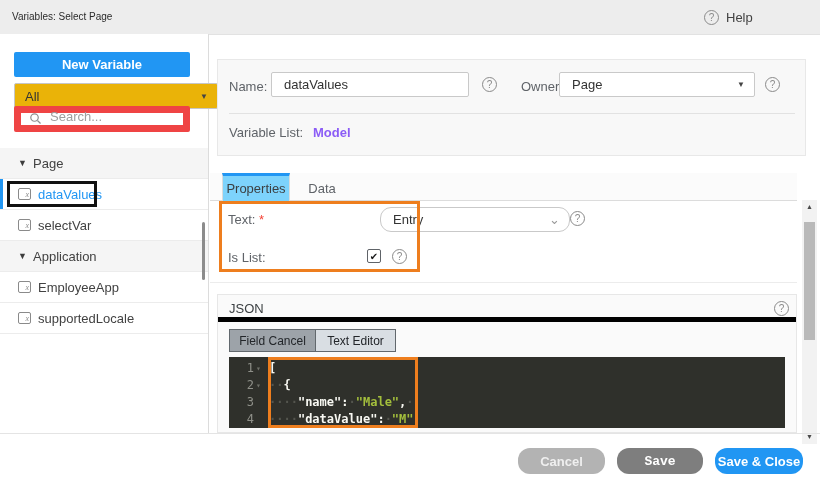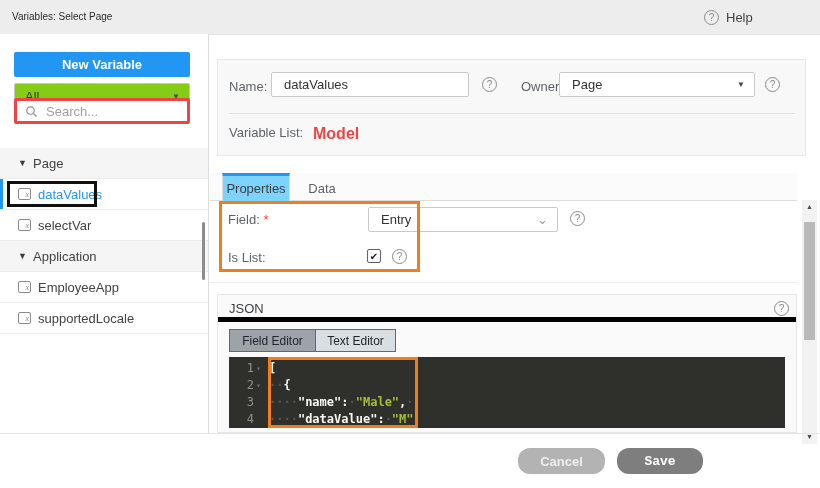--- a/index.html
+++ b/index.html
@@ -10,26 +10,26 @@
   .hdr{left:0;top:0;width:820px;height:34px;background:#EDEDED;border-bottom:1px solid #E2E2E2;}
   .hdr-title{left:12px;top:0;height:34px;line-height:34px;font-size:10px;color:#2b2b2b;}
   .help-wrap{left:704px;top:0;height:34px;display:flex;align-items:center;gap:7px;cursor:pointer;}
   .qcirc{width:15px;height:15px;border:1px solid #8a8a8a;border-radius:50%;color:#8a8a8a;
          font-size:10px;line-height:14px;text-align:center;box-sizing:border-box;background:transparent;flex:none;}
   .help-txt{font-size:13px;color:#424242;}
   
   .sidebar{left:0;top:34px;width:209px;height:400px;background:#fff;border-right:1px solid #DCDCDC;box-sizing:border-box;}
   .nv-btn{left:14px;top:18px;width:176px;height:25px;background:#2196F3;border-radius:2px;
           color:#fff;font-size:13px;font-weight:bold;display:flex;align-items:center;justify-content:center;cursor:pointer;}
-  .sel-box{left:14px;top:49px;width:176px;height:26px;border:1px solid #C6C6C6;border-radius:2px;background:#84cc16;
+  .sel-box{left:14px;top:49px;width:204px;height:26px;border:1px solid #C6C6C6;border-radius:2px;background:#eab308;
            box-sizing:border-box;display:flex;align-items:center;font-size:13px;color:#333;padding:0 9px 0 10px;cursor:pointer;}
   .sel-box .grow{flex:1;}
   .dd-arrow{font-size:8px;color:#444;}
-  .search-box{left:14px;top:64px;width:176px;height:26px;border:3px solid #ef4444;border-radius:2px;background:#fff;
-              box-sizing:border-box;display:flex;align-items:center;padding:0 8px;gap:6px;}
+  .search-box{left:14px;top:72px;width:176px;height:26px;border:7px solid #ef4444;border-radius:2px;background:#fff;
+              box-sizing:border-box;display:flex;align-items:flex-end;padding:0 8px;gap:6px;}
   .search-box input{border:none;outline:none;flex:1;font-size:13px;font-family:"Liberation Sans",sans-serif;color:#333;min-width:0;background:transparent;}
   .search-box input::placeholder{color:#9e9e9e;}
   .tree{left:0;top:114px;width:208px;}
   .t-row{height:30px;display:flex;align-items:center;border-bottom:1px solid #ECECEC;background:#fff;position:relative;cursor:pointer;}
   .t-group{background:#F5F5F5;}
   .caret{margin-left:18px;font-size:9px;color:#3c3c3c;width:12px;flex:none;}
   .g-label{font-size:13px;color:#424242;margin-left:3px;}
   .var-icon{margin-left:18px;width:13px;height:12px;border:1px solid #8A8A8A;border-radius:2px;flex:none;
             display:flex;align-items:flex-end;justify-content:flex-end;box-sizing:border-box;}
   .var-icon span{font-size:8px;line-height:7px;color:#8A8A8A;padding:0 1px 1px 0;font-family:"Liberation Serif",serif;font-style:italic;}
@@ -42,21 +42,21 @@
   .panel1{left:217px;top:59px;width:589px;height:97px;background:#F8F8F8;border:1px solid #E8E8E8;box-sizing:border-box;}
   .f-label{position:absolute;font-size:13px;color:#5f6368;white-space:nowrap;}
   .req{color:#F44336;}
   .txt-input{position:absolute;left:53px;top:12px;width:198px;height:25px;border:1px solid #C9C9C9;border-radius:2px;
              box-sizing:border-box;font-size:13px;color:#333;padding:0 0 0 12px;font-family:"Liberation Sans",sans-serif;outline:none;background:#fff;}
   .drop{position:absolute;height:25px;border:1px solid #C9C9C9;border-radius:2px;background:#fff;box-sizing:border-box;
         display:flex;align-items:center;font-size:13px;color:#333;padding:0 9px 0 12px;cursor:pointer;}
   .drop .grow{flex:1;}
   .chev{color:#999;font-size:13px;line-height:10px;}
   .p1-divider{position:absolute;left:11px;top:53px;width:566px;border-top:1px solid #E2E2E2;}
-  .vt-value{position:absolute;left:95px;top:65px;font-size:16px;font-weight:bold;color:#ef4444;}
+  .vt-value{position:absolute;left:95px;top:65px;font-size:13px;font-weight:bold;color:#8b5cf6;}
   
   .tabbar{left:210px;top:173px;width:587px;height:27px;background:#FBFBFB;border-bottom:1px solid #DCDCDC;box-sizing:content-box;}
   .tab-active{position:absolute;left:12px;top:0;width:68px;height:28px;background:#7dd3fc;border-top:3px solid #2196F3;
               border-left:1px solid #DCDCDC;border-right:1px solid #DCDCDC;box-sizing:border-box;
               display:flex;align-items:center;justify-content:center;font-size:13px;color:#3c4043;cursor:pointer;}
   .tab-idle{position:absolute;left:81px;top:3px;width:62px;height:25px;display:flex;align-items:center;justify-content:center;
             font-size:13px;color:#5f6368;cursor:pointer;}
   
   .callout{border:3px solid #EE7E1E;box-sizing:border-box;pointer-events:none;z-index:6;}
   .co1{left:219px;top:201px;width:201px;height:71px;}
@@ -183,44 +183,44 @@
     <span class="f-label" style="left:11px;top:65px;">Variable List:</span>
     <span class="vt-value">Model</span>
   </div>
 
   <div class="abs tabbar">
     <div class="tab-active">Properties</div>
     <div class="tab-idle">Data</div>
   </div>
 
   <span class="f-label abs" style="left:228px;top:212px;">
-    <span>Field:</span> <span class="req">*</span>
+    <span>Text:</span> <span class="req">*</span>
   </span>
-  <div class="drop abs" style="left:368px;top:207px;width:190px;">
+  <div class="drop abs" style="left:380px;top:207px;width:190px;border-radius:11px;">
     <span class="grow">Entry</span>
     <span class="chev">⌄</span>
   </div>
   <span class="qcirc abs" style="left:570px;top:211px;">?</span>
 
   <span class="f-label abs" style="left:228px;top:250px;">Is List:</span>
   <div class="abs checkbox">
     <span>✔</span>
   </div>
   <span class="qcirc abs" style="left:392px;top:249px;">?</span>
 
   <div class="abs callout co1"></div>
   <div class="abs divider282"></div>
 
   <div class="abs jpanel">
     <div class="jhdr">
       <span class="jtitle">JSON</span>
       <span class="qcirc jq">?</span>
     </div>
     <div class="etabs">
-      <div class="etab-fe">Field Editor</div>
+      <div class="etab-fe">Field Cancel</div>
       <div class="etab-te">Text Editor</div>
     </div>
     <div class="editor">
       <div>
           <div class="code-line">
             <span class="gut">
               <span>1</span>
               <span class="fold">▾</span>
             </span>
             <span class="ctext"><span class="c-key">[</span></span>
@@ -253,14 +253,15 @@
 
   <div class="abs scrollbar">
     <div class="sb-up">▲</div>
     <div class="sb-thumb"></div>
     <div class="sb-down">▼</div>
   </div>
 
   <div class="abs footline"></div>
   <div class="btn btn-cancel">Cancel</div>
   <div class="btn btn-save">Save</div>
+  <div class="btn btn-sc">Save &amp; Close</div>
 
 </div>
 
 </body></html>

